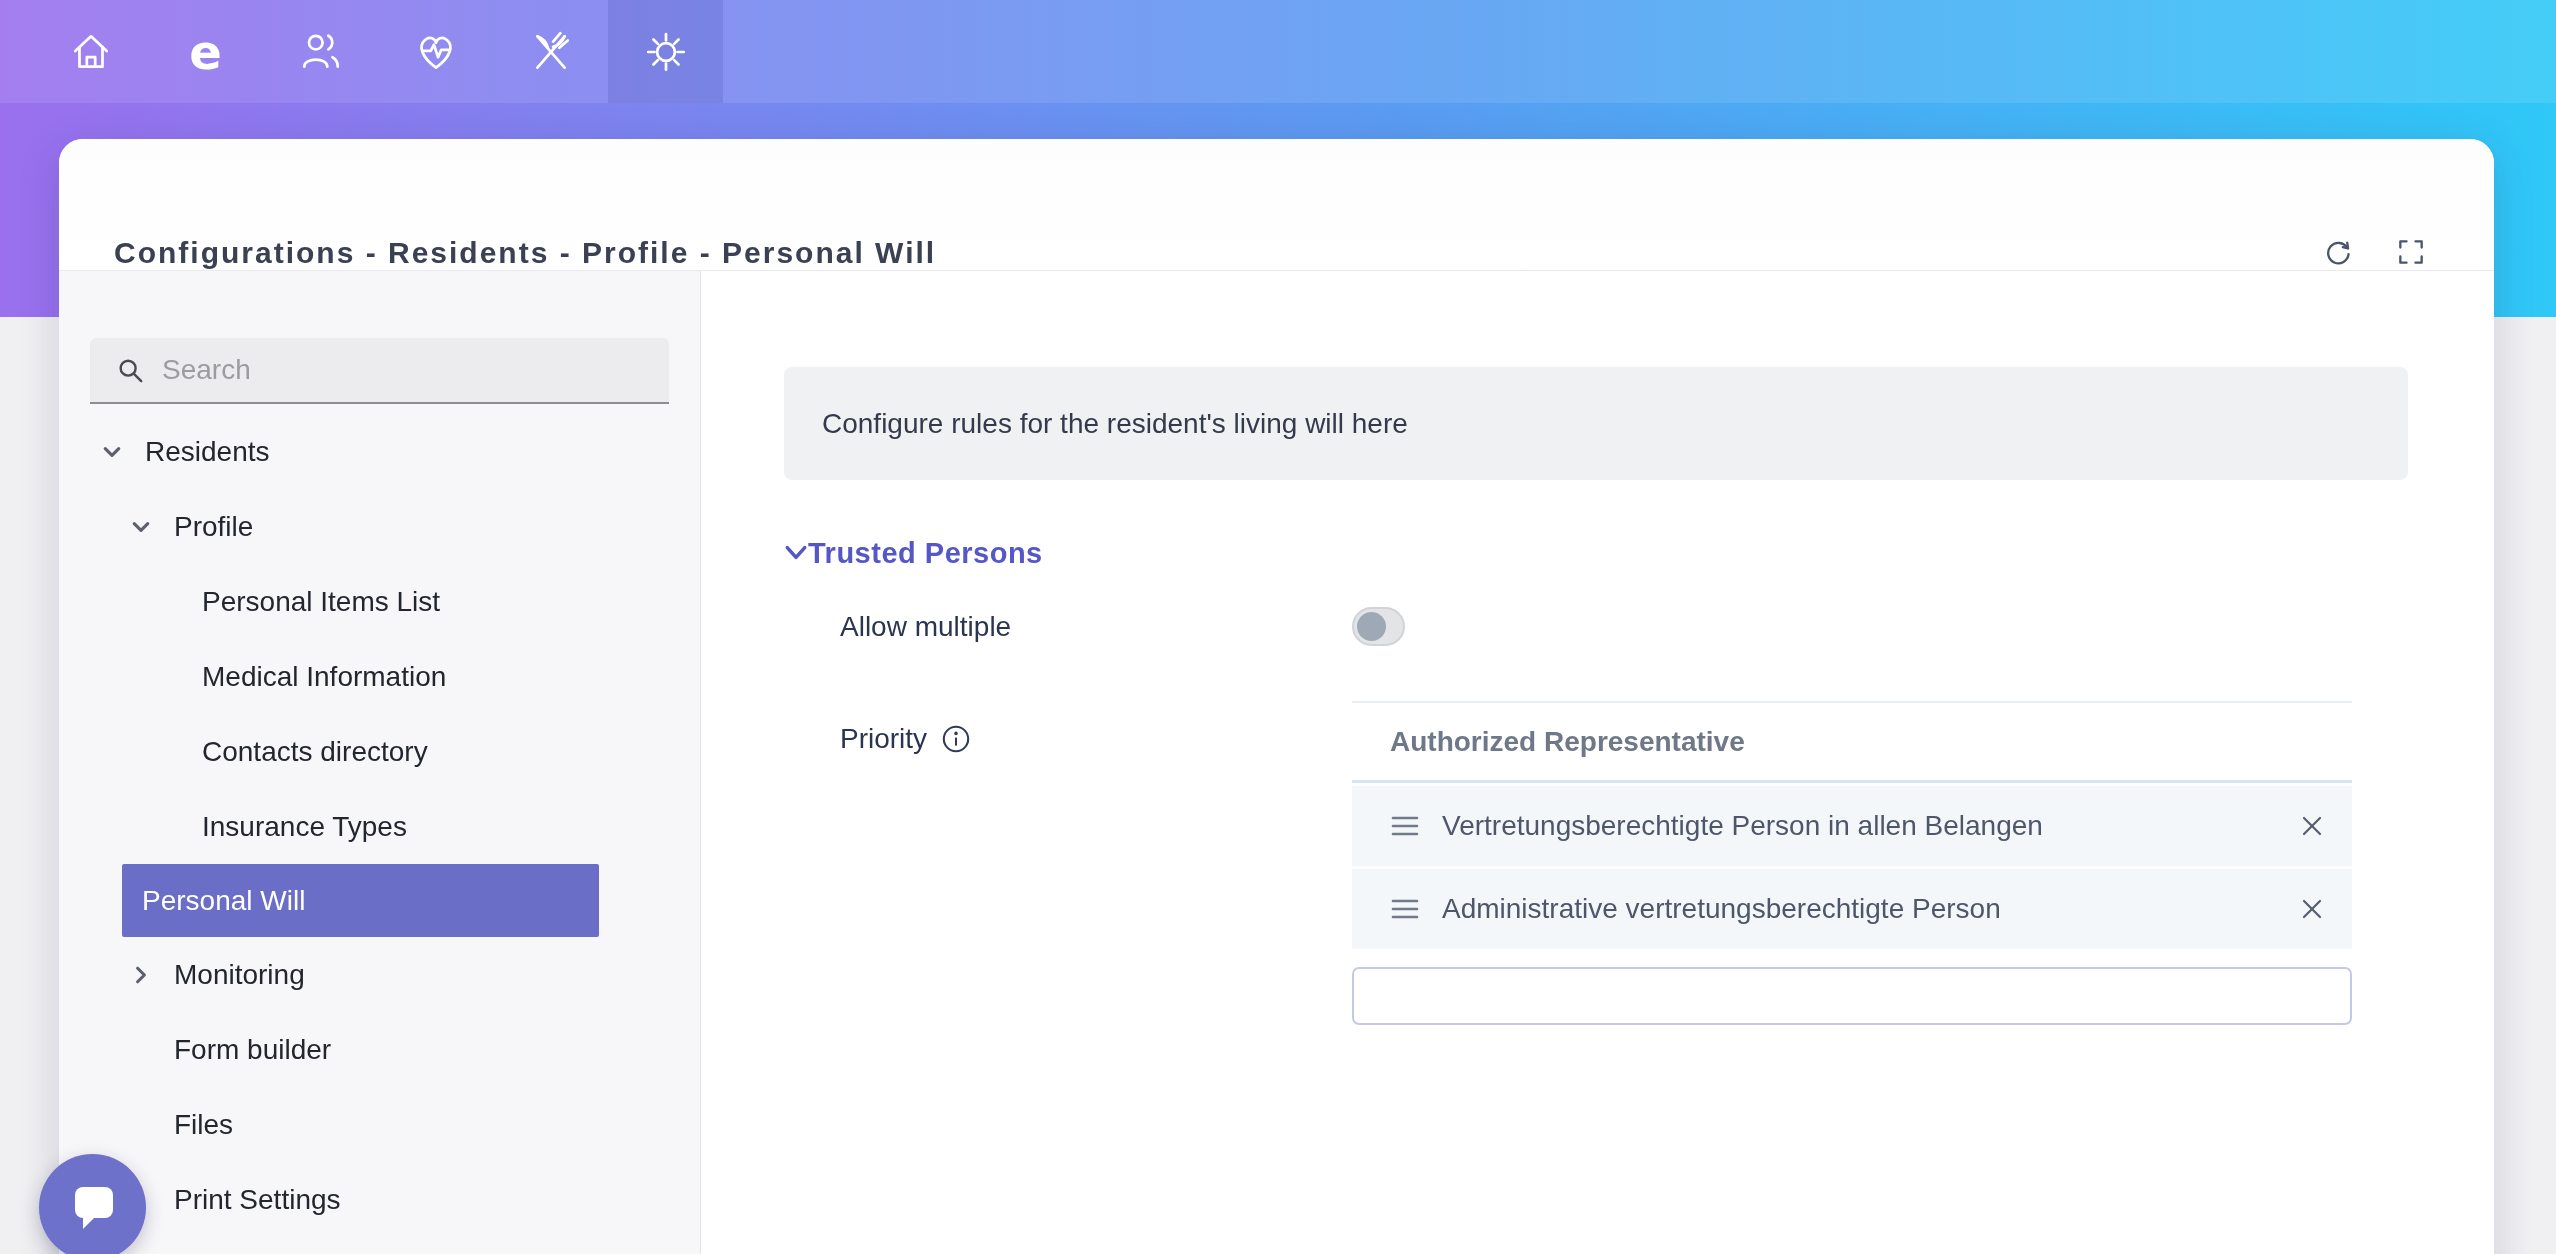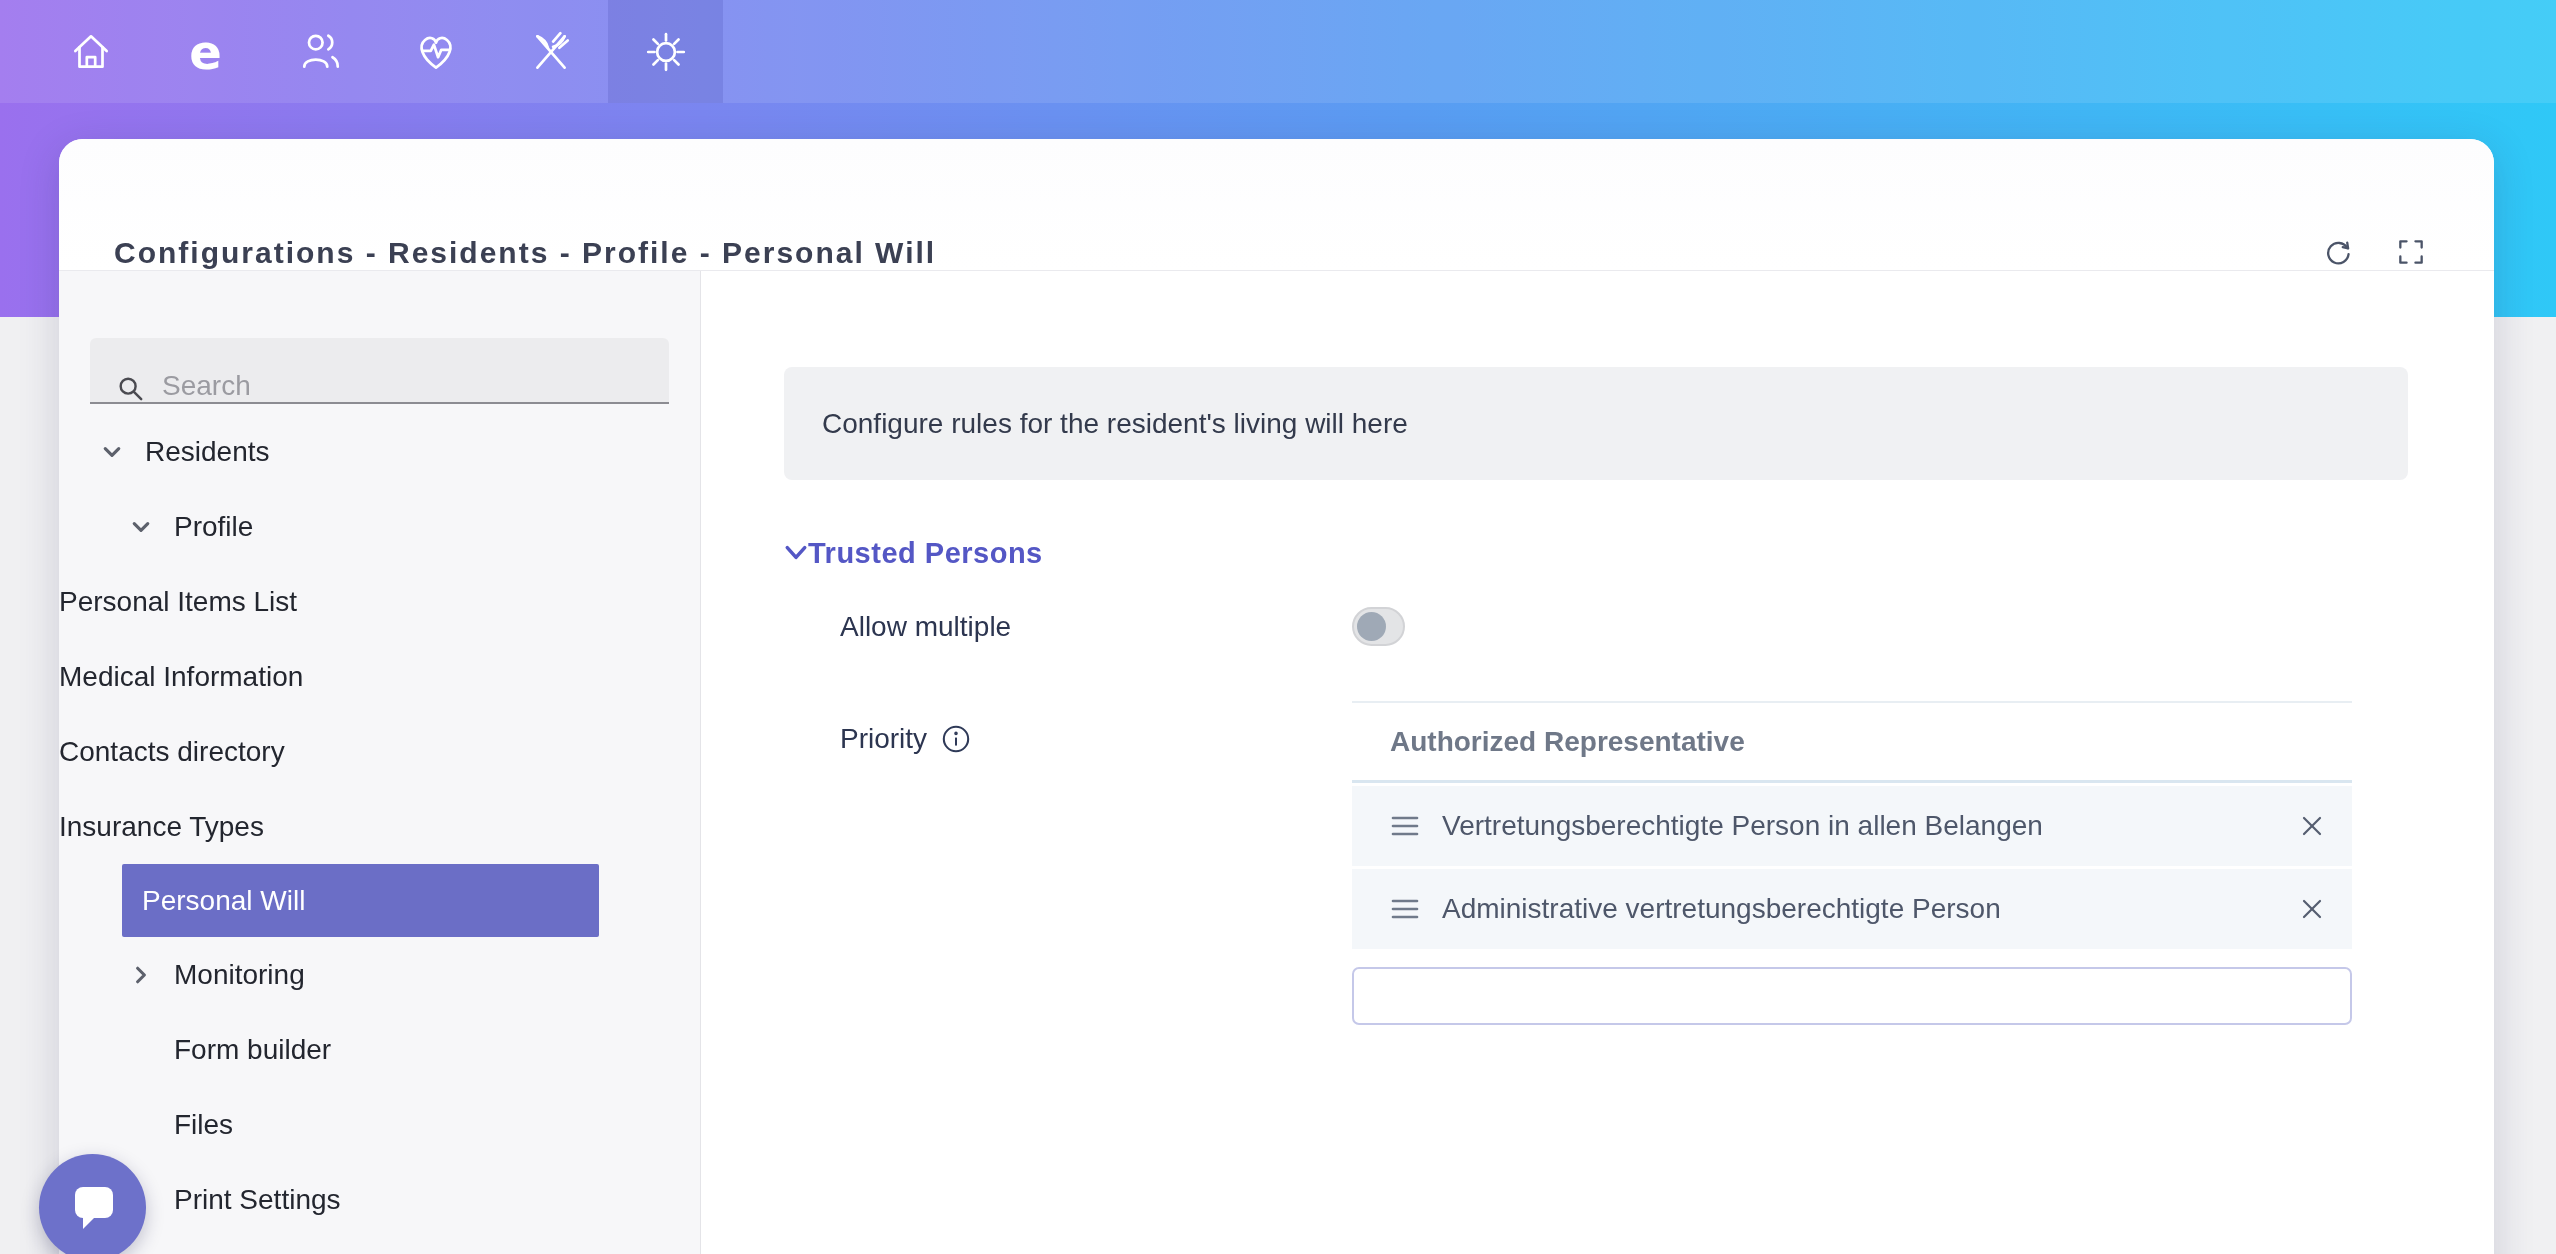--- a/index.html
+++ b/index.html
@@ -50,40 +50,40 @@
   .card-body { flex: 1; display: flex; min-height: 0; }
 
   
   .sidebar {
     width: 642px; flex: 0 0 642px; background: #f7f7f9;
     border-right: 1px solid #e4e4e8; padding-top: 67px; overflow: hidden;
   }
   .search-box {
     margin: 0 31px; height: 66px; background: #ececee;
     border-bottom: 2px solid #8c8c92; border-radius: 6px 6px 0 0;
-    display: flex; align-items: flex-end; gap: 18px; padding: 0 20px 0 26px;
+    display: flex; align-items: center; gap: 18px; padding: 0 20px 0 26px;
   }
   .search-box svg { width: 28px; height: 28px; stroke: #4a4a50; fill: none; stroke-width: 2.6; stroke-linecap: round; flex: 0 0 auto; }
   .search-box input {
     border: none; background: transparent; outline: none; width: 100%;
     font-size: 28px; color: #33333a; font-family: "Liberation Sans", sans-serif;
   }
   .search-box input::placeholder { color: #9b9ba1; }
 
   .tree { margin-top: 10px; }
   .tree-row {
     height: 75px; display: flex; align-items: center;
     font-size: 28px; color: #23262f; cursor: pointer; white-space: nowrap;
   }
   .tree-row .chev { width: 26px; margin-right: 20px; display: flex; justify-content: center; align-items: center; }
   .tree-row .chev svg { width: 22px; height: 18px; stroke: #5d616c; fill: none; stroke-width: 2.8; stroke-linecap: round; stroke-linejoin: round; }
   .tree-row .chev svg.rot { transform: rotate(-90deg); }
   .tree-row.lvl0 { padding-left: 40px; }
   .tree-row.lvl1 { padding-left: 69px; }
-  .tree-row.lvl2 { }
+  .tree-row.lvl2 { padding-left: 143px; }
   .tree-row.selected {
     margin-left: 63px; width: 477px; padding-left: 20px; height: 73px;
     background: #6b6ec6; color: #ffffff; border-radius: 2px;
   }
 
   
   .main { flex: 1; padding: 96px 86px 0 83px; background: #fff; overflow: hidden; }
   .banner {
     height: 113px; background: #f0f1f3; border-radius: 8px;
     display: flex; align-items: center; padding-left: 38px;

